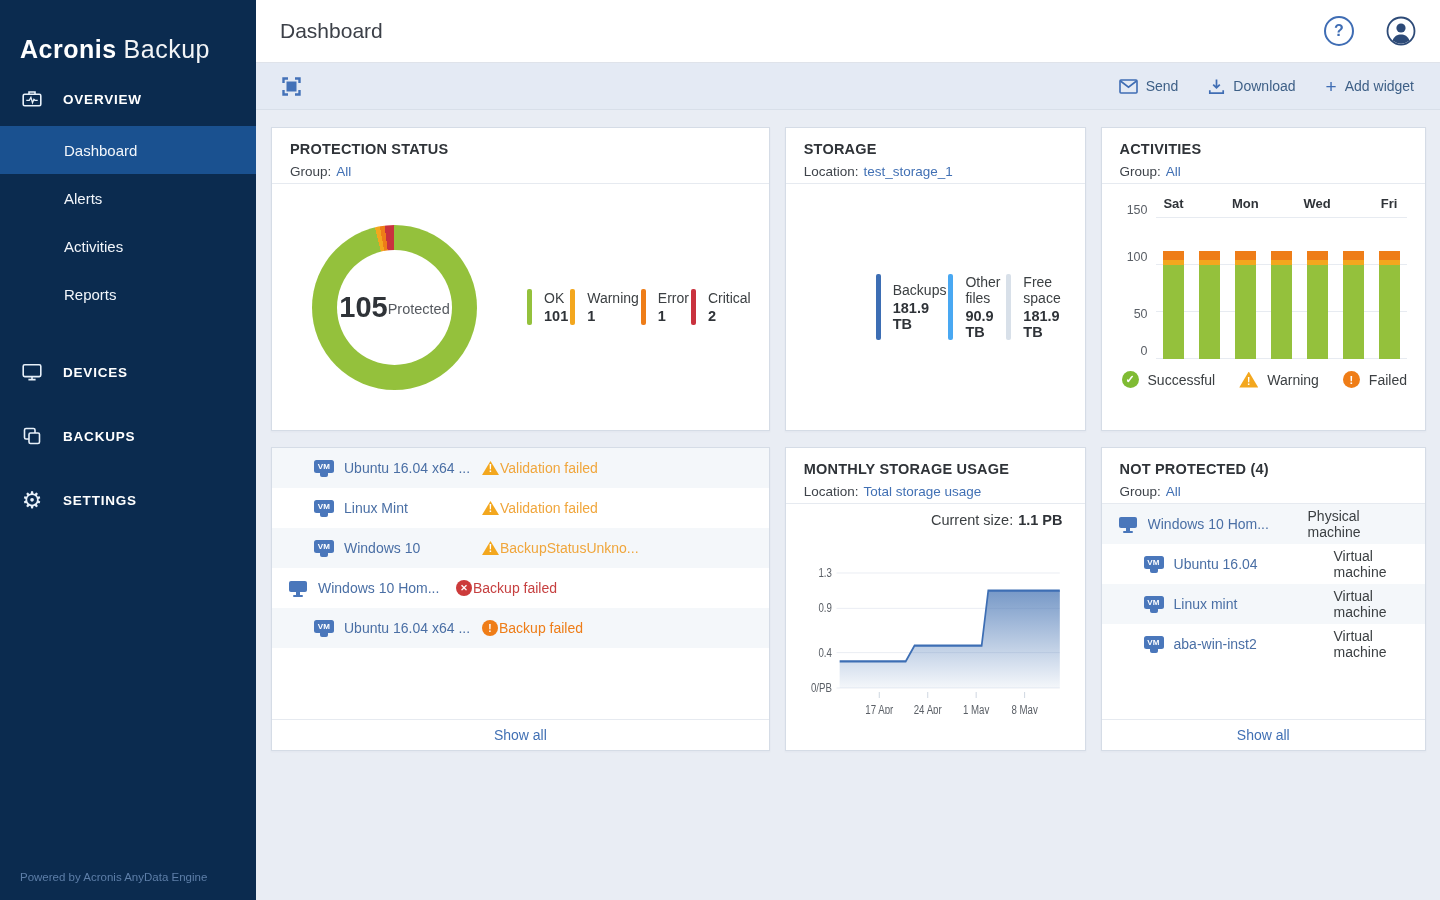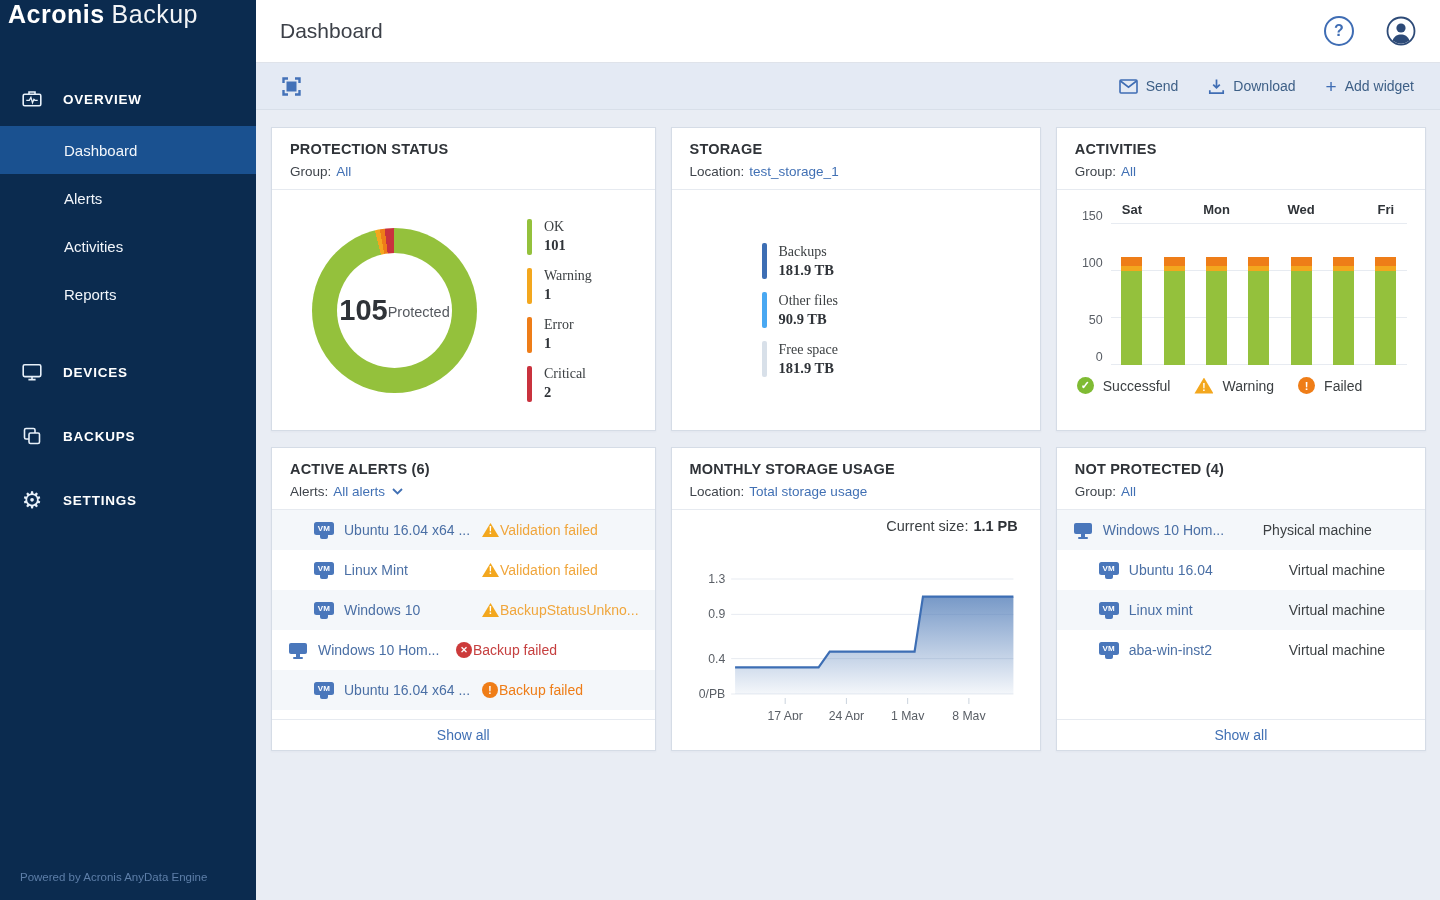--- a/index.html
+++ b/index.html
@@ -9,21 +9,21 @@
     --txt:#2f3338; --txt2:#3c4043; --muted:#5a5f66;
     --card-border:#d5dce6; --divider:#e6eaf0; --pagebg:#e9edf4; --toolbarbg:#e4eaf4;
     --rowalt:#f4f7fa; --machine-link:#4a6fa5;
   }
   *{box-sizing:border-box;margin:0;padding:0;}
   body{width:1440px;height:900px;overflow:hidden;font-family:"Liberation Sans",sans-serif;background:var(--pagebg);}
   .app{display:flex;width:1440px;height:900px;}
 
   
   .sidebar{width:256px;height:900px;background:var(--navy);color:#fff;flex:none;display:flex;flex-direction:column;position:relative;}
-  .logo{height:64px;display:flex;align-items:flex-start;padding-left:8px;font-size:25px;letter-spacing:.5px;}
+  .logo{height:64px;display:flex;align-items:flex-end;padding-left:20px;font-size:25px;letter-spacing:.5px;}
   .logo .b{font-weight:700;}
   .logo .l{font-weight:300;margin-left:7px;opacity:.95;}
   .nav-head{display:flex;align-items:center;height:54px;padding-left:20px;margin-top:8px;cursor:pointer;}
   .nav-head .nicon{width:24px;height:24px;margin-right:19px;display:flex;align-items:center;justify-content:center;color:#e8f1fa;}
   .nav-head .nlabel{font-size:13.5px;font-weight:700;letter-spacing:.8px;color:#fff;}
   .subnav .item{height:48px;display:flex;align-items:center;padding-left:64px;font-size:15px;color:#f2f6fb;cursor:pointer;}
   .subnav .item.active{background:var(--navy-active);}
   .nav-section{display:flex;align-items:center;height:64px;padding-left:20px;cursor:pointer;}
   .nav-section .nicon{width:24px;height:24px;margin-right:19px;display:flex;align-items:center;justify-content:center;color:#e8f1fa;font-size:23px;line-height:1;}
   .nav-section .nlabel{font-size:13.5px;font-weight:700;letter-spacing:.8px;}
@@ -40,41 +40,41 @@
   .toolbar{height:47px;background:var(--toolbarbg);border-bottom:1px solid #d8dfe9;display:flex;align-items:center;padding:0 26px;flex:none;}
   .toolbar .spacer{flex:1;}
   .tbtn{display:flex;align-items:center;font-size:14px;color:#3d5f86;margin-left:30px;cursor:pointer;}
   .tbtn svg{margin-right:8px;}
   .tbtn .plus{font-size:19px;color:var(--icon-blue);margin-right:8px;font-weight:400;line-height:1;}
 
   
   .content{flex:1;padding:17px 14px 0 15px;}
   .grid{display:grid;grid-template-columns:repeat(3,1fr);gap:16px 15px;}
   .card{background:#fff;border:1px solid var(--card-border);height:304px;display:flex;flex-direction:column;box-shadow:0 1px 2px rgba(40,60,90,.04);}
-  .card-head{padding:13px 18px 10px;border-bottom:1px solid var(--divider);flex:none;}
+  .card-head{padding:13px 18px 4px;border-bottom:1px solid var(--divider);flex:none;}
   .card-title{font-size:14.5px;font-weight:700;color:var(--txt);letter-spacing:.2px;margin-bottom:7px;}
   .card-filter{font-size:13.5px;color:#3f444b;display:flex;align-items:center;}
   .card-filter .flink{color:var(--link);margin-left:5px;cursor:pointer;}
   .chev{margin-left:7px;display:inline-flex;}
   .card-body{flex:1;min-height:0;}
   .card-foot{flex:none;height:31px;border-top:1px solid var(--divider);display:flex;align-items:center;justify-content:center;}
   .card-foot .flink{font-size:14px;color:var(--link);cursor:pointer;}
 
   
   .donut-body{display:flex;align-items:center;padding:0 18px 0 40px;}
   .donut{position:relative;border-radius:50%;flex:none;}
   .donut.big{width:165px;height:165px;}
   .donut.mid{width:152px;height:152px;}
   .donut-hole{position:absolute;background:#fff;border-radius:50%;display:flex;align-items:center;justify-content:center;}
   .donut.big .donut-hole{inset:25px;}
   .donut.mid .donut-hole{inset:22px;}
   .donut-val{font-size:29px;font-weight:700;color:var(--txt);}
   .donut.mid .donut-val{font-size:25px;}
   .donut-sub{font-size:14.5px;color:#55595f;margin-top:3px;}
-  .dlegend{margin-left:50px;display:flex;flex-direction:column;gap:13px;font-family:Liberation Serif, serif;}
+  .dlegend{margin-left:50px;display:flex;flex-direction:row;gap:2px;}
   .dlegend .li{display:flex;align-items:stretch;}
   .dlegend .bar{width:5px;border-radius:2px;flex:none;min-height:36px;}
   .dlegend .txt{margin-left:12px;display:flex;flex-direction:column;justify-content:center;}
   .dlegend .lab{font-size:14px;color:var(--txt2);}
   .dlegend .val{font-size:14.5px;font-weight:700;color:var(--txt);margin-top:2px;}
 
   
   .act-body{padding:12px 18px 0;}
   .act-days{display:flex;margin-left:36px;height:22px;}
   .act-days div{flex:1;text-align:center;font-size:13px;font-weight:700;color:var(--txt);}
@@ -411,32 +411,20 @@
                 </span>
               <span class="li">
                   <span class="g-circle g-failed-big">!</span>
                   <span>Failed</span>
                 </span>
             </div>
           </div>
         </section>
 
         <section class="card">
-          <div class="card-head">
-            <div class="card-title">ACTIVE ALERTS (6)</div>
-            <div class="card-filter">
-              <span>Alerts:</span>
-              <span class="flink">All alerts</span>
-              <span class="chev">
-                <svg width="11" height="7" viewBox="0 0 11 7" fill="none" stroke="#4170b4" stroke-width="1.8">
-                    <path d="M1 1l4.5 4.5L10 1"></path>
-                  </svg>
-              </span>
-            </div>
-          </div>
           <div class="card-body">
             <div class="lrow">
               <span class="vm-icon">
                   <span class="scr">VM</span>
                   <span class="stand"></span>
                 </span>
               <span class="mname">Ubuntu 16.04 x64 ...</span>
               <span class="g-tri" style="width:17px;height:14px;">!</span>
               <span class="alert-txt warning">Validation failed</span>
             </div>

